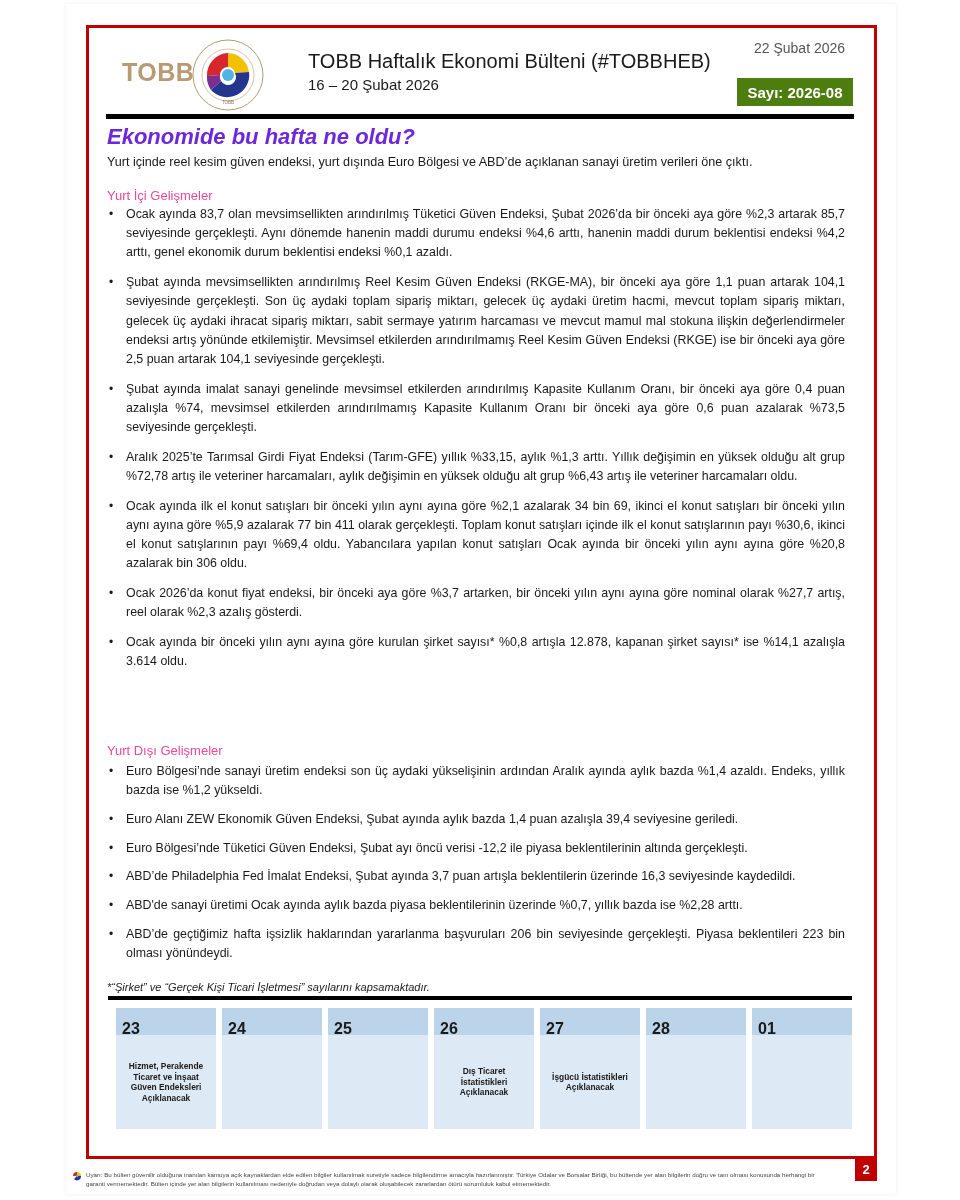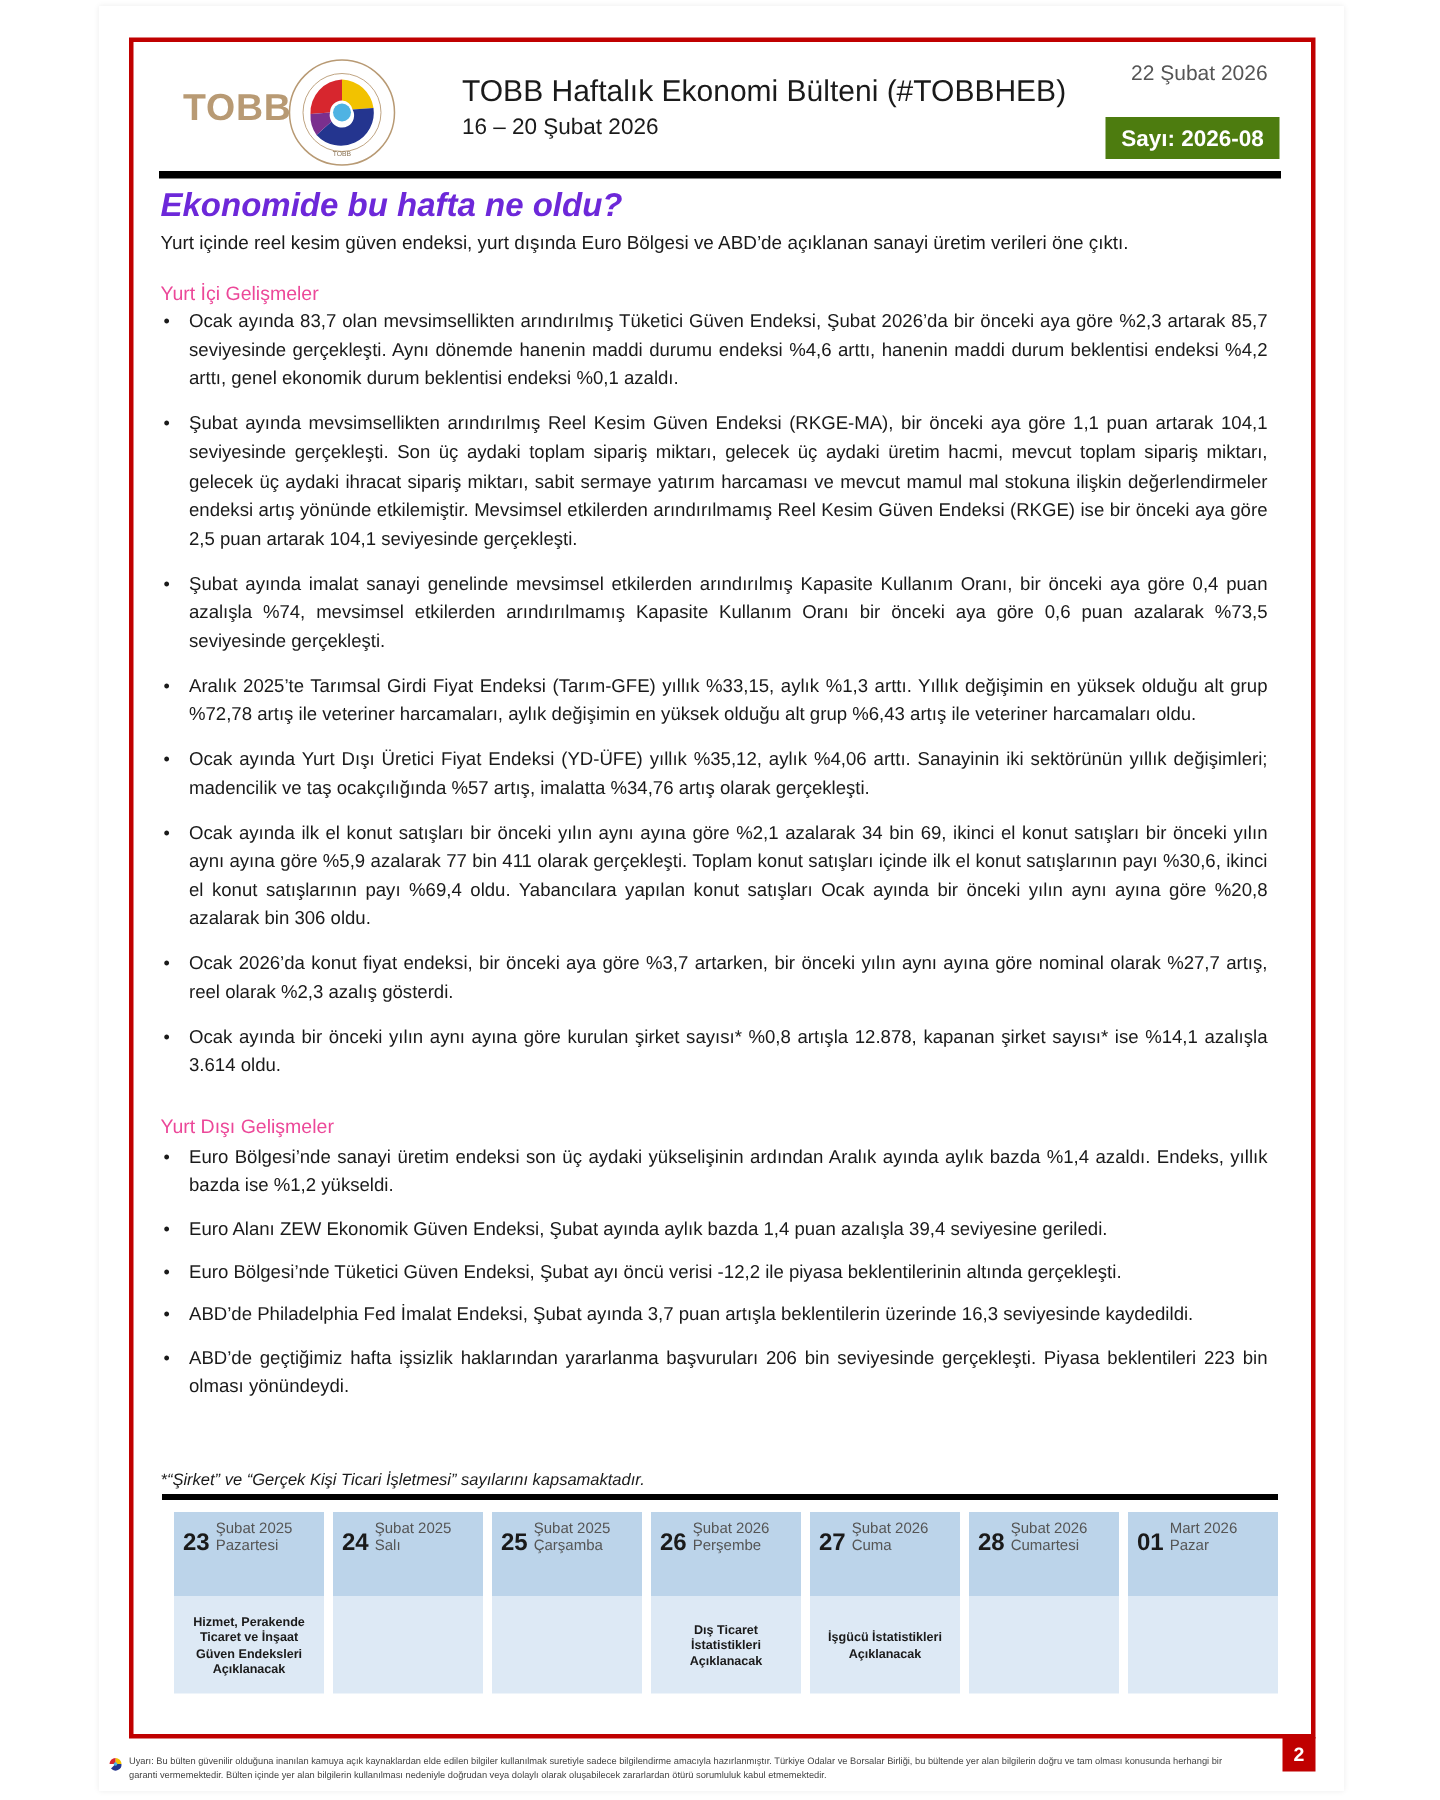--- a/index.html
+++ b/index.html
@@ -68,21 +68,21 @@
     position: absolute; left: 107px; top: 981px; font-size: 11px; font-style: italic; color: #1a1a1a;
   }
   .footer-rule {
     position: absolute; left: 108px; top: 996px; width: 744px; height: 4px; background: #000;
   }
 
   
   .calendar { position: absolute; left: 116px; top: 1008px; display: flex; gap: 6px; }
   .day { width: 100px; height: 121px; display: flex; flex-direction: column; }
   .day-head {
-    height: 56px; background: #bcd4ea; display: flex; align-items: flex-start; padding: 6px 0 0 6px;
+    height: 27px; background: #bcd4ea; display: flex; align-items: flex-start; padding: 6px 0 0 6px; flex-direction: column;
   }
   .day-num { font-size: 16px; font-weight: bold; color: #1a1a1a; margin-top: 6px; margin-right: 4px; }
   .day-meta { font-size: 10px; color: #555; line-height: 11px; }
   .day-body {
     flex: 1; background: #dde9f5; display: flex; align-items: center; justify-content: center;
     text-align: center; font-size: 8.4px; font-weight: bold; line-height: 10.5px; color: #1a1a1a; padding: 0 6px;
   }
 
   
   .page-num {
@@ -122,32 +122,32 @@
 
 <div class="section-heading">Ekonomide bu hafta ne oldu?</div>
 <div class="lead">Yurt içinde reel kesim güven endeksi, yurt dışında Euro Bölgesi ve ABD’de açıklanan sanayi üretim verileri öne çıktı.</div>
 
 <div class="sub-heading" style="top:188px">Yurt İçi Gelişmeler</div>
 <ul class="bullets domestic" style="top:205px">
   <li>Ocak ayında 83,7 olan mevsimsellikten arındırılmış Tüketici Güven Endeksi, Şubat 2026’da bir önceki aya göre %2,3 artarak 85,7 seviyesinde gerçekleşti. Aynı dönemde hanenin maddi durumu endeksi %4,6 arttı, hanenin maddi durum beklentisi endeksi %4,2 arttı, genel ekonomik durum beklentisi endeksi %0,1 azaldı.</li>
   <li>Şubat ayında mevsimsellikten arındırılmış Reel Kesim Güven Endeksi (RKGE-MA), bir önceki aya göre 1,1 puan artarak 104,1 seviyesinde gerçekleşti. Son üç aydaki toplam sipariş miktarı, gelecek üç aydaki üretim hacmi, mevcut toplam sipariş miktarı, gelecek üç aydaki ihracat sipariş miktarı, sabit sermaye yatırım harcaması ve mevcut mamul mal stokuna ilişkin değerlendirmeler endeksi artış yönünde etkilemiştir. Mevsimsel etkilerden arındırılmamış Reel Kesim Güven Endeksi (RKGE) ise bir önceki aya göre 2,5 puan artarak 104,1 seviyesinde gerçekleşti.</li>
   <li>Şubat ayında imalat sanayi genelinde mevsimsel etkilerden arındırılmış Kapasite Kullanım Oranı, bir önceki aya göre 0,4 puan azalışla %74, mevsimsel etkilerden arındırılmamış Kapasite Kullanım Oranı bir önceki aya göre 0,6 puan azalarak %73,5 seviyesinde gerçekleşti.</li>
   <li>Aralık 2025’te Tarımsal Girdi Fiyat Endeksi (Tarım-GFE) yıllık %33,15, aylık %1,3 arttı. Yıllık değişimin en yüksek olduğu alt grup %72,78 artış ile veteriner harcamaları, aylık değişimin en yüksek olduğu alt grup %6,43 artış ile veteriner harcamaları oldu.</li>
-  <li>Ocak ayında Yurt Dışı Üretici Fiyat Endeksi (YD-ÜFE) yıllık %35,12, aylık %4,06 arttı. Sanayinin iki sektörünün yıllık değişimleri; madencilik ve taş ocakçılığında %57 artış, imalatta %34,76 artış olarak gerçekleşti.</li>
   <li>Ocak ayında ilk el konut satışları bir önceki yılın aynı ayına göre %2,1 azalarak 34 bin 69, ikinci el konut satışları bir önceki yılın aynı ayına göre %5,9 azalarak 77 bin 411 olarak gerçekleşti. Toplam konut satışları içinde ilk el konut satışlarının payı %30,6, ikinci el konut satışlarının payı %69,4 oldu. Yabancılara yapılan konut satışları Ocak ayında bir önceki yılın aynı ayına göre %20,8 azalarak bin 306 oldu.</li>
   <li>Ocak 2026’da konut fiyat endeksi, bir önceki aya göre %3,7 artarken, bir önceki yılın aynı ayına göre nominal olarak %27,7 artış, reel olarak %2,3 azalış gösterdi.</li>
   <li>Ocak ayında bir önceki yılın aynı ayına göre kurulan şirket sayısı* %0,8 artışla 12.878, kapanan şirket sayısı* ise %14,1 azalışla 3.614 oldu.</li>
 </ul>
 
 <div class="sub-heading" style="top:743px">Yurt Dışı Gelişmeler</div>
 <ul class="bullets foreign" style="top:762px">
   <li>Euro Bölgesi’nde sanayi üretim endeksi son üç aydaki yükselişinin ardından Aralık ayında aylık bazda %1,4 azaldı. Endeks, yıllık bazda ise %1,2 yükseldi.</li>
   <li>Euro Alanı ZEW Ekonomik Güven Endeksi, Şubat ayında aylık bazda 1,4 puan azalışla 39,4 seviyesine geriledi.</li>
   <li>Euro Bölgesi’nde Tüketici Güven Endeksi, Şubat ayı öncü verisi -12,2 ile piyasa beklentilerinin altında gerçekleşti.</li>
   <li>ABD’de Philadelphia Fed İmalat Endeksi, Şubat ayında 3,7 puan artışla beklentilerin üzerinde 16,3 seviyesinde kaydedildi.</li>
+  <li>ABD'de sanayi üretimi Ocak ayında aylık bazda piyasa beklentilerinin üzerinde %0,7, yıllık bazda ise %2,28 arttı.</li>
   <li>ABD’de geçtiğimiz hafta işsizlik haklarından yararlanma başvuruları 206 bin seviyesinde gerçekleşti. Piyasa beklentileri 223 bin olması yönündeydi.</li>
 </ul>
 
 <div class="footnote">*“Şirket” ve “Gerçek Kişi Ticari İşletmesi” sayılarını kapsamaktadır.</div>
 <div class="footer-rule"></div>
 
 <div class="calendar">
   <div class="day">
     <div class="day-head">
         <span class="day-num">23</span>

